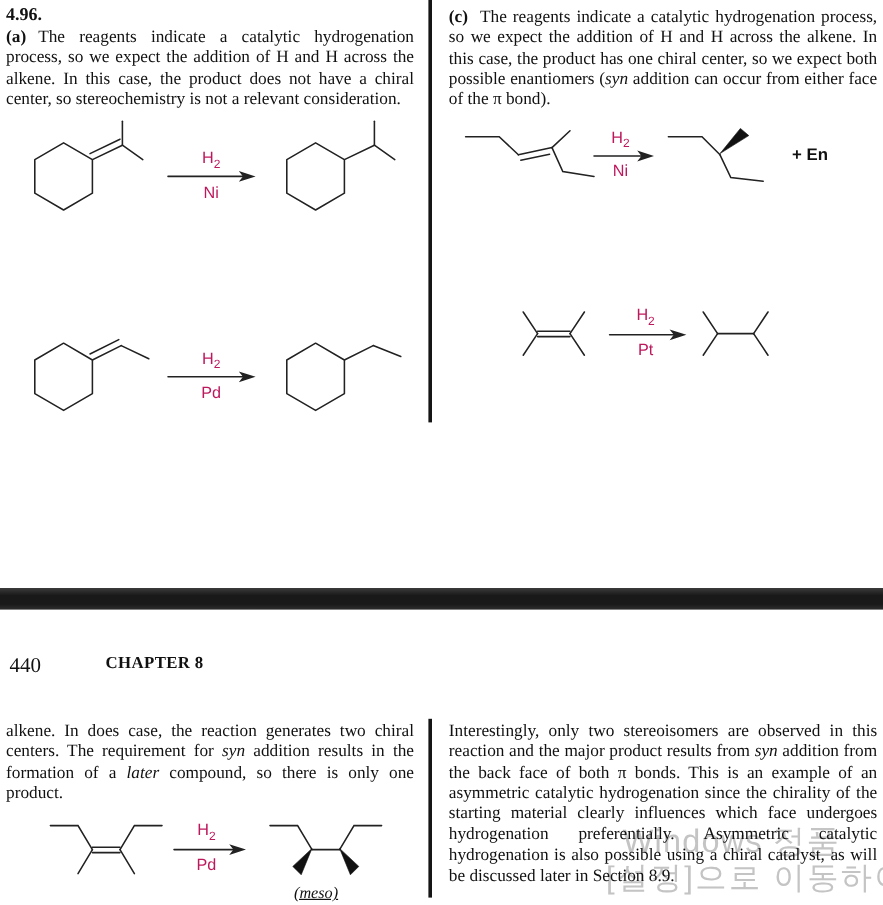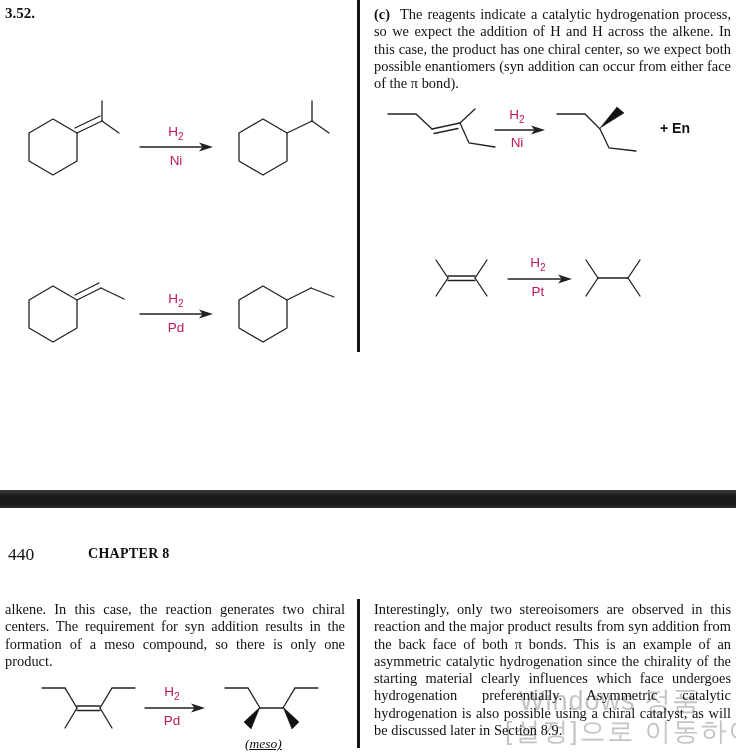--- a/index.html
+++ b/index.html
@@ -5,21 +5,21 @@
   html,body{margin:0;padding:0;background:#fff;}
   .page{position:relative;width:736px;height:754px;background:#ffffff;overflow:hidden;
         font-family:"Liberation Serif",serif;color:#111;}
   .wm{position:absolute;color:#c4c4c4;font-family:"Liberation Sans",sans-serif;
       white-space:nowrap;z-index:0;font-weight:400;}
   .wm1{left:519px;top:683px;font-size:27px;letter-spacing:1px;}
   .wm2{left:505px;top:714px;font-size:26px;letter-spacing:2px;}
   .prob-num{position:absolute;left:5px;top:5px;font-weight:bold;font-size:15px;z-index:1;}
   .para{position:absolute;margin:0;font-size:14.4px;line-height:17.3px;text-align:justify;z-index:1;}
   .plabel{font-weight:bold;margin-right:10px;}
-  .it{margin-top:40px;}
+  .it{font-style:italic;margin-top:40px;}
   .vline{position:absolute;width:2.5px;background:#151515;z-index:1;}
   .bar{position:absolute;left:0;top:490px;width:736px;height:18px;z-index:1;
        background:linear-gradient(180deg,#3b3b3b,#191919 35%,#191919 75%,#2e2e2e);}
   .pagenum{position:absolute;left:8px;top:544px;font-size:17.5px;z-index:1;}
   .chapter{position:absolute;left:88px;top:546px;font-size:14px;font-weight:bold;letter-spacing:.3px;z-index:1;}
   .scheme{position:absolute;z-index:1;}
   .scheme svg{position:absolute;left:0;top:0;}
   .scheme line,.scheme polyline{stroke:#222;stroke-width:1.3;fill:none;stroke-linecap:round;}
   .ring{fill:none;stroke:#222;stroke-width:1.3;stroke-linejoin:round;}
   .ah{fill:#222;stroke:none;}
@@ -33,22 +33,23 @@
 </head>
 <body>
 
 <div class="page">
 
   <div class="wm wm1">Windows 정품</div>
   <div class="wm wm2">[설정]으로 이동하여</div>
 
   <div class="vline" style="left:357px;top:0;height:352px;"></div>
 
-  <div class="prob-num">3.52.</div>
+  <div class="prob-num">4.96.</div>
 
+  <p class="para" style="left:5px;top:23px;width:340px;"><b class="plabel">(a)</b><span>The reagents indicate a catalytic hydrogenation process, so we expect the addition of H and H across the alkene. In this case, the product does not have a chiral center, so stereochemistry is not a relevant consideration.</span></p>
 
   <div class="scheme" style="left:5px;top:97px;width:345px;height:92px;">
     <svg width="345" height="92" viewBox="0 0 345 92">
       <g>
         <polygon class="ring" points="48,22 72,36 72,64 48,78 24,64 24,36"></polygon>
         <line x1="72" y1="36" x2="97" y2="24"></line>
         <line x1="70" y1="31" x2="95" y2="19"></line>
         <line x1="97" y1="24" x2="97" y2="4"></line>
         <line x1="97" y1="24" x2="114" y2="36"></line>
       </g>
@@ -144,21 +145,21 @@
   </div>
 
 
   <div class="bar"></div>
 
   <div class="pagenum">440</div>
   <div class="chapter">CHAPTER 8</div>
 
   <div class="vline" style="left:357px;top:599px;height:149px;"></div>
 
-  <p class="para" style="left:5px;top:601px;width:340px;"><span>alkene. In this case, the reaction generates two chiral centers. The requirement for </span><span class="it">syn</span><span> addition results in the formation of a </span><span class="it">meso</span><span> compound, so there is only one product.</span></p>
+  <p class="para" style="left:5px;top:601px;width:340px;"><span>alkene. In does case, the reaction generates two chiral centers. The requirement for </span><span class="it">syn</span><span> addition results in the formation of a </span><span class="it">later</span><span> compound, so there is only one product.</span></p>
 
   <div class="scheme" style="left:5px;top:676px;width:345px;height:78px;">
     <svg width="345" height="78" viewBox="0 0 345 78">
       <g>
         <polyline points="37,12 60,12 72,32"></polyline>
         <line x1="72" y1="30" x2="95" y2="30"></line>
         <line x1="72" y1="34.5" x2="95" y2="34.5"></line>
         <line x1="72" y1="32" x2="60" y2="52"></line>
         <polyline points="95,32 107,12 130,12"></polyline>
         <line x1="95" y1="32" x2="107" y2="52"></line>

